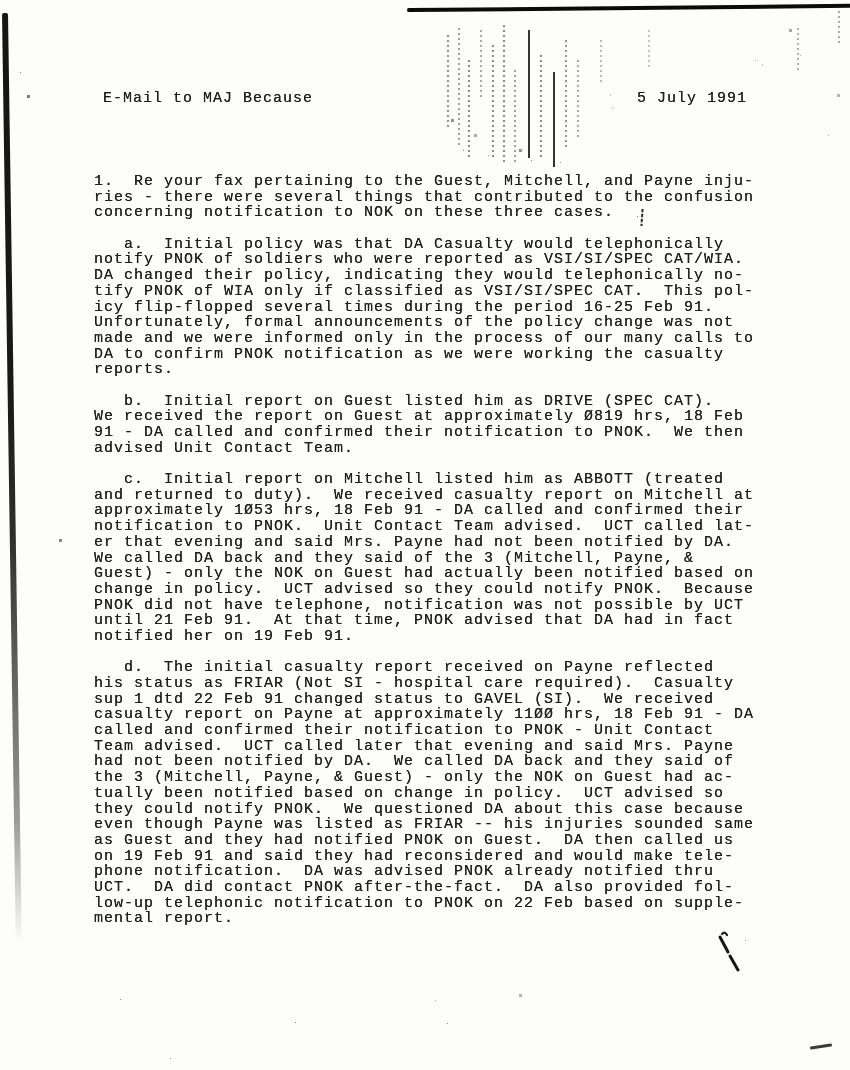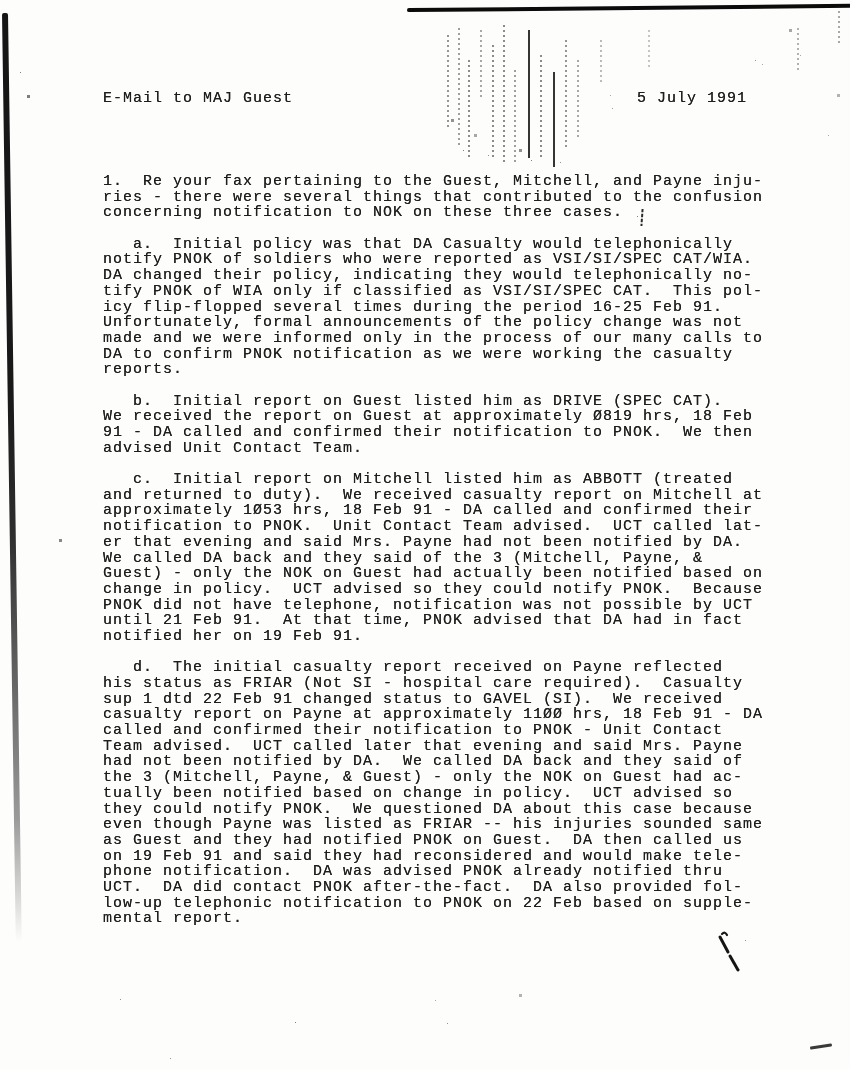--- a/index.html
+++ b/index.html
@@ -21,21 +21,21 @@
     width: 644px;
     display: flex;
     justify-content: space-between;
     font-size: 15px;
     letter-spacing: 1px;
     white-space: pre;
     text-shadow: 0 0 0.5px rgba(25,25,25,0.85);
   }
   .memo-body {
     position: absolute;
-    left: 103px;
+    left: 94px;
     top: 174px;
     font-size: 15px;
     letter-spacing: 1px;
     white-space: pre;
     text-shadow: 0 0 0.5px rgba(25,25,25,0.85);
   }
   .para { margin-bottom: 15.7px; }
   .line { height: 15.7px; line-height: 15.7px; }
 
   
@@ -165,19 +165,19 @@
 
   <svg class="pen-mark" width="45" height="55" viewBox="0 0 45 55">
     <path d="M 19 9 q 3 -3 5 1" stroke="#151515" stroke-width="2.2" fill="none" stroke-linecap="round"></path>
     <path d="M 17 12 L 25 27" stroke="#151515" stroke-width="3" fill="none" stroke-linecap="round"></path>
     <path d="M 27 31 L 35 45" stroke="#151515" stroke-width="3" fill="none" stroke-linecap="round"></path>
   </svg>
 
   <div class="br-dash"></div>
 
   <div class="memo-header">
-    <span>E-Mail to MAJ Guest</span>
+    <span>E-Mail to MAJ Because</span>
     <span>5 July 1991</span>
   </div>
 
   <div class="memo-body"><div class="para"><div class="line">1.  Re your fax pertaining to the Guest, Mitchell, and Payne inju-</div><div class="line">ries - there were several things that contributed to the confusion</div><div class="line">concerning notification to NOK on these three cases.</div></div><div class="para"><div class="line">   a.  Initial policy was that DA Casualty would telephonically</div><div class="line">notify PNOK of soldiers who were reported as VSI/SI/SPEC CAT/WIA.</div><div class="line">DA changed their policy, indicating they would telephonically no-</div><div class="line">tify PNOK of WIA only if classified as VSI/SI/SPEC CAT.  This pol-</div><div class="line">icy flip-flopped several times during the period 16-25 Feb 91.</div><div class="line">Unfortunately, formal announcements of the policy change was not</div><div class="line">made and we were informed only in the process of our many calls to</div><div class="line">DA to confirm PNOK notification as we were working the casualty</div><div class="line">reports.</div></div><div class="para"><div class="line">   b.  Initial report on Guest listed him as DRIVE (SPEC CAT).</div><div class="line">We received the report on Guest at approximately Ø819 hrs, 18 Feb</div><div class="line">91 - DA called and confirmed their notification to PNOK.  We then</div><div class="line">advised Unit Contact Team.</div></div><div class="para"><div class="line">   c.  Initial report on Mitchell listed him as ABBOTT (treated</div><div class="line">and returned to duty).  We received casualty report on Mitchell at</div><div class="line">approximately 1Ø53 hrs, 18 Feb 91 - DA called and confirmed their</div><div class="line">notification to PNOK.  Unit Contact Team advised.  UCT called lat-</div><div class="line">er that evening and said Mrs. Payne had not been notified by DA.</div><div class="line">We called DA back and they said of the 3 (Mitchell, Payne, &amp;</div><div class="line">Guest) - only the NOK on Guest had actually been notified based on</div><div class="line">change in policy.  UCT advised so they could notify PNOK.  Because</div><div class="line">PNOK did not have telephone, notification was not possible by UCT</div><div class="line">until 21 Feb 91.  At that time, PNOK advised that DA had in fact</div><div class="line">notified her on 19 Feb 91.</div></div><div class="para"><div class="line">   d.  The initial casualty report received on Payne reflected</div><div class="line">his status as FRIAR (Not SI - hospital care required).  Casualty</div><div class="line">sup 1 dtd 22 Feb 91 changed status to GAVEL (SI).  We received</div><div class="line">casualty report on Payne at approximately 11ØØ hrs, 18 Feb 91 - DA</div><div class="line">called and confirmed their notification to PNOK - Unit Contact</div><div class="line">Team advised.  UCT called later that evening and said Mrs. Payne</div><div class="line">had not been notified by DA.  We called DA back and they said of</div><div class="line">the 3 (Mitchell, Payne, &amp; Guest) - only the NOK on Guest had ac-</div><div class="line">tually been notified based on change in policy.  UCT advised so</div><div class="line">they could notify PNOK.  We questioned DA about this case because</div><div class="line">even though Payne was listed as FRIAR -- his injuries sounded same</div><div class="line">as Guest and they had notified PNOK on Guest.  DA then called us</div><div class="line">on 19 Feb 91 and said they had reconsidered and would make tele-</div><div class="line">phone notification.  DA was advised PNOK already notified thru</div><div class="line">UCT.  DA did contact PNOK after-the-fact.  DA also provided fol-</div><div class="line">low-up telephonic notification to PNOK on 22 Feb based on supple-</div><div class="line">mental report.</div></div></div>
 
 </div>
 
 </body></html>

